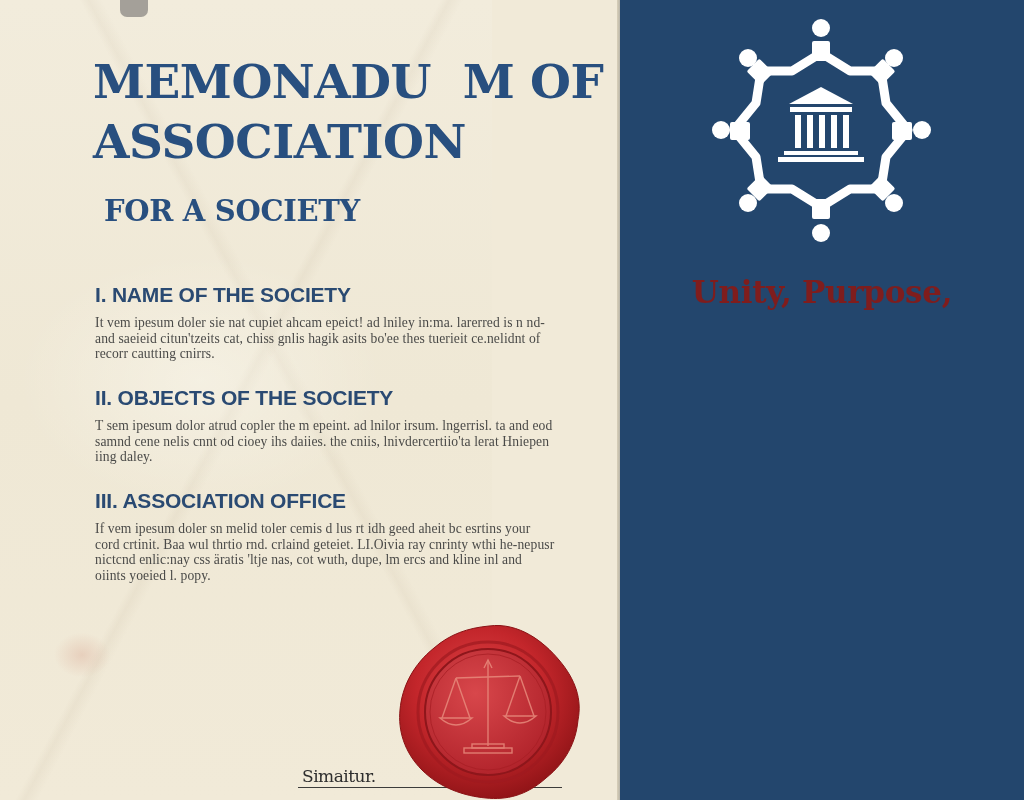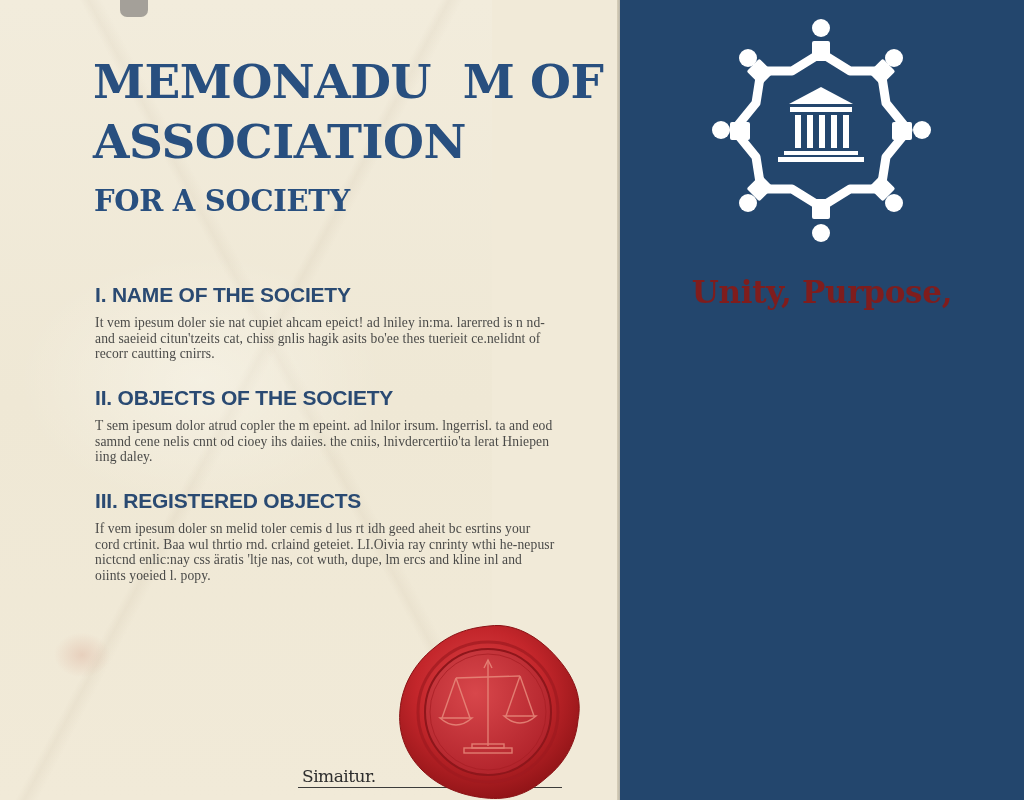--- a/index.html
+++ b/index.html
@@ -25,21 +25,21 @@
       background: #9b9891; border-radius: 0 0 7px 7px; opacity: 0.9;
     }
     .title {
       position: absolute; left: 93px; top: 52px; margin: 0;
       font-family: "DejaVu Serif", serif; font-weight: bold;
       color: #284f7f; font-size: 47px; line-height: 60px;
       letter-spacing: -0.5px;
     }
     .title-line { display: block; white-space: pre; }
     .subtitle {
-      position: absolute; left: 94px; top: 183px; margin: 0;
+      position: absolute; left: 94px; top: 183px; margin: 10px;
       font-family: "DejaVu Serif", serif; font-weight: bold;
       color: #284f7f; font-size: 29px; line-height: 36px; letter-spacing: -0.3px;
     }
     .section { position: absolute; left: 95px; width: 460px; }
     .section h2 {
       margin: 0; font-family: "Liberation Sans", sans-serif; font-weight: bold;
       font-size: 21px; line-height: 24px; color: #2a4a72; letter-spacing: -0.2px;
     }
     .section p {
       margin: 8px 0 0 0; font-family: "Liberation Serif", serif;
@@ -85,21 +85,21 @@
     <h2>I. NAME OF THE SOCIETY</h2>
     <p>It vem ipesum doler sie nat cupiet ahcam epeict! ad lniley in:ma. larerred is n nd-and saeieid citun'tzeits cat, chiss gnlis hagik asits bo'ee thes tuerieit ce.nelidnt of recorr cautting cnirrs.</p>
   </div>
 
   <div class="section" style="top:386px;">
     <h2>II. OBJECTS OF THE SOCIETY</h2>
     <p>T sem ipesum dolor atrud copler the m epeint. ad lnilor irsum. lngerrisl. ta and eod samnd cene nelis cnnt od cioey ihs daiies. the cniis, lnivdercertiio'ta lerat Hniepen iing daley.</p>
   </div>
 
   <div class="section" style="top:489px;">
-    <h2>III. REGISTERED OBJECTS</h2>
+    <h2>III. ASSOCIATION OFFICE</h2>
     <p>If vem ipesum doler sn melid toler cemis d lus rt idh geed aheit bc esrtins your cord crtinit. Baa wul thrtio rnd. crlaind geteiet. LI.Oivia ray cnrinty wthi he-nepusr nictcnd enlic:nay css äratis 'ltje nas, cot wuth, dupe, lm ercs and kline inl and oiints yoeied l. popy.</p>
   </div>
 
   <div class="sig">
     <span class="sig-text">Simaitur.</span>
     <div class="sig-line"></div>
   </div>
 
   <svg class="seal" viewBox="0 0 190 182">
     <defs>

